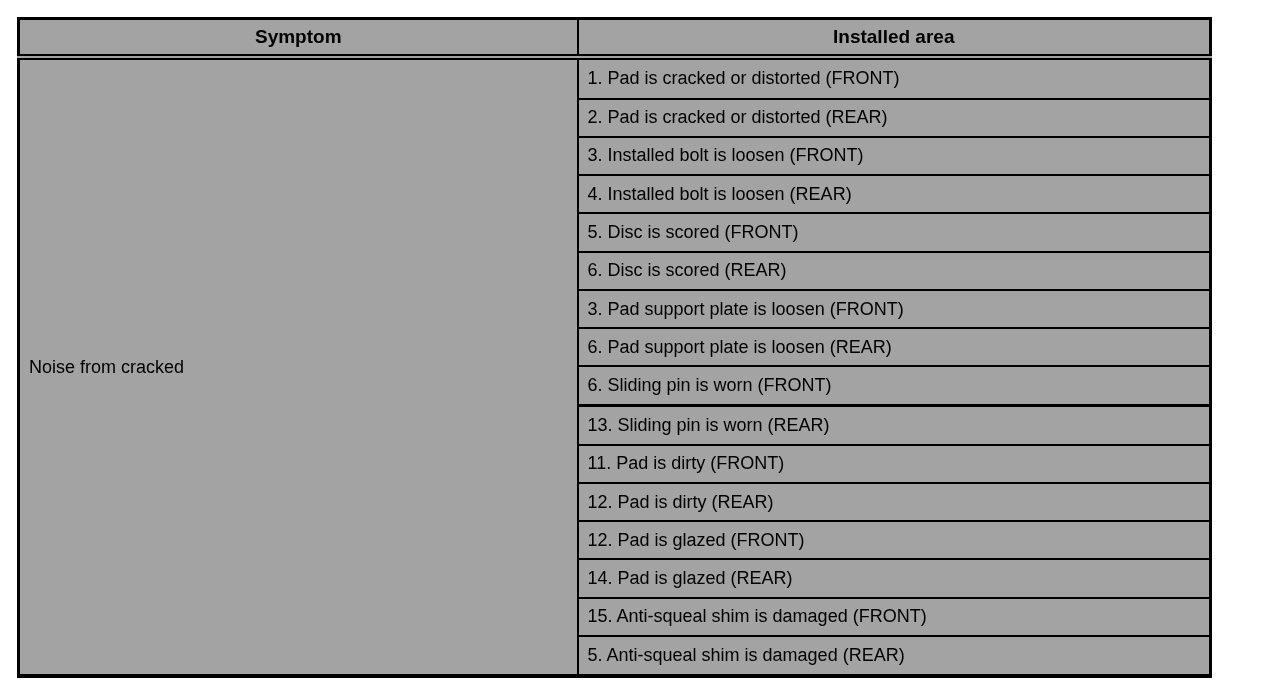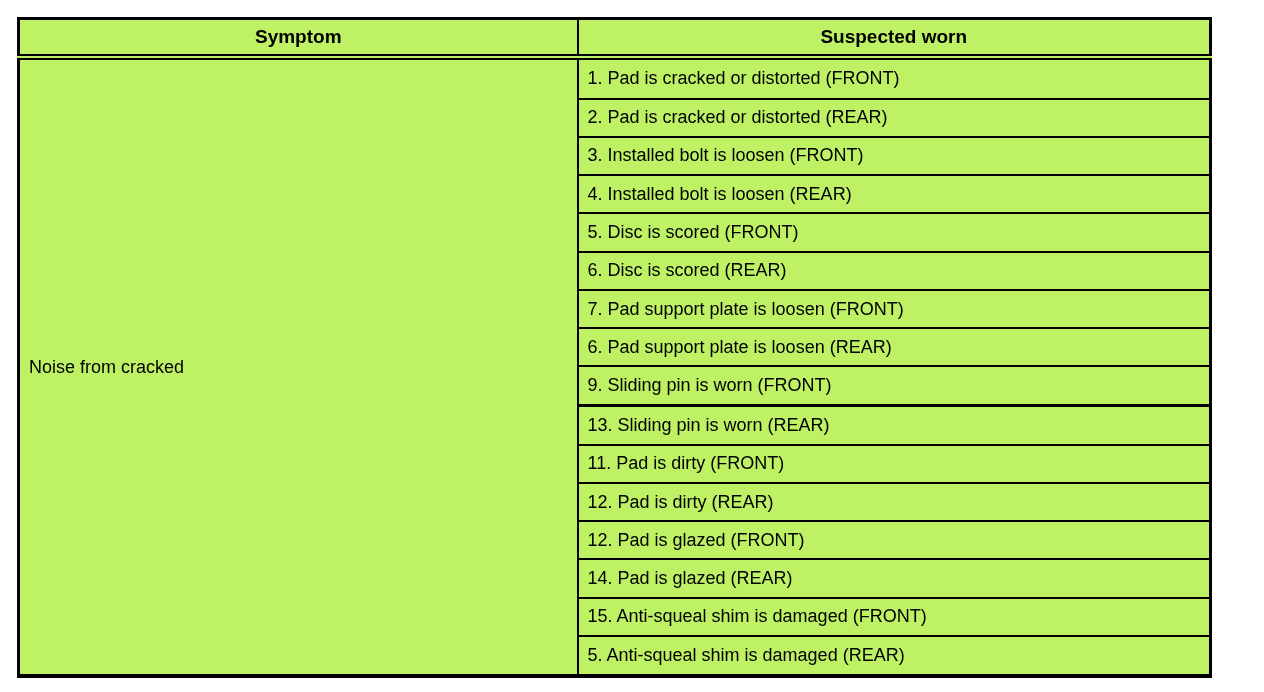--- a/index.html
+++ b/index.html
@@ -20,21 +20,21 @@
     overflow: hidden;
   }
   table.tbl {
     position: absolute;
     left: 17px;
     top: 17px;
     width: 1192px;
     height: 661px;
     border-collapse: collapse;
     table-layout: fixed;
-    background: #bef264;
+    background: #a3a3a3;
     border: 3px solid #000000;
     border-bottom-width: 4px;
   }
   col.col-symptom { width: 559px; }
   col.col-area   { width: 633px; }
   th, td {
     border: 2px solid #000000;
     overflow: hidden;
     white-space: nowrap;
   }
@@ -61,21 +61,21 @@
 
 <div class="page">
   <table class="tbl">
     <colgroup>
       <col class="col-symptom">
       <col class="col-area">
     </colgroup>
     <thead>
       <tr>
         <th>Symptom</th>
-        <th>Suspected worn</th>
+        <th>Installed area</th>
       </tr>
     </thead>
     <tbody>
       <tr>
         <td rowspan="16">Noise from cracked</td>
         <td>1. Pad is cracked or distorted (FRONT)</td>
       </tr>
       <tr>
         <td>2. Pad is cracked or distorted (REAR)</td>
       </tr>
@@ -85,27 +85,27 @@
       <tr>
         <td>4. Installed bolt is loosen (REAR)</td>
       </tr>
       <tr>
         <td>5. Disc is scored (FRONT)</td>
       </tr>
       <tr>
         <td>6. Disc is scored (REAR)</td>
       </tr>
       <tr>
-        <td>7. Pad support plate is loosen (FRONT)</td>
+        <td>3. Pad support plate is loosen (FRONT)</td>
       </tr>
       <tr>
         <td>6. Pad support plate is loosen (REAR)</td>
       </tr>
       <tr>
-        <td>9. Sliding pin is worn (FRONT)</td>
+        <td>6. Sliding pin is worn (FRONT)</td>
       </tr>
       <tr class="page-break">
         <td>13. Sliding pin is worn (REAR)</td>
       </tr>
       <tr>
         <td>11. Pad is dirty (FRONT)</td>
       </tr>
       <tr>
         <td>12. Pad is dirty (REAR)</td>
       </tr>

